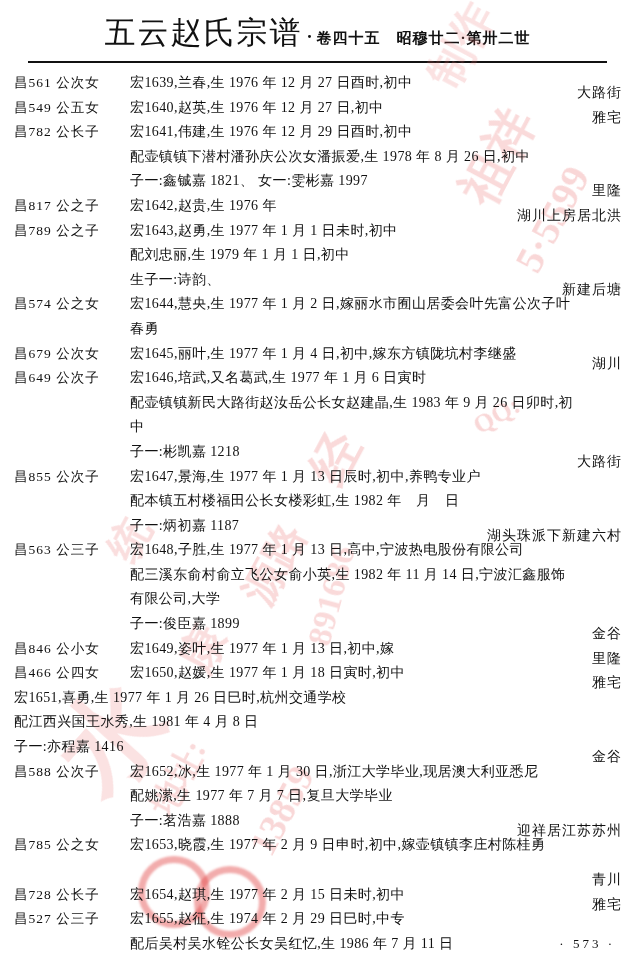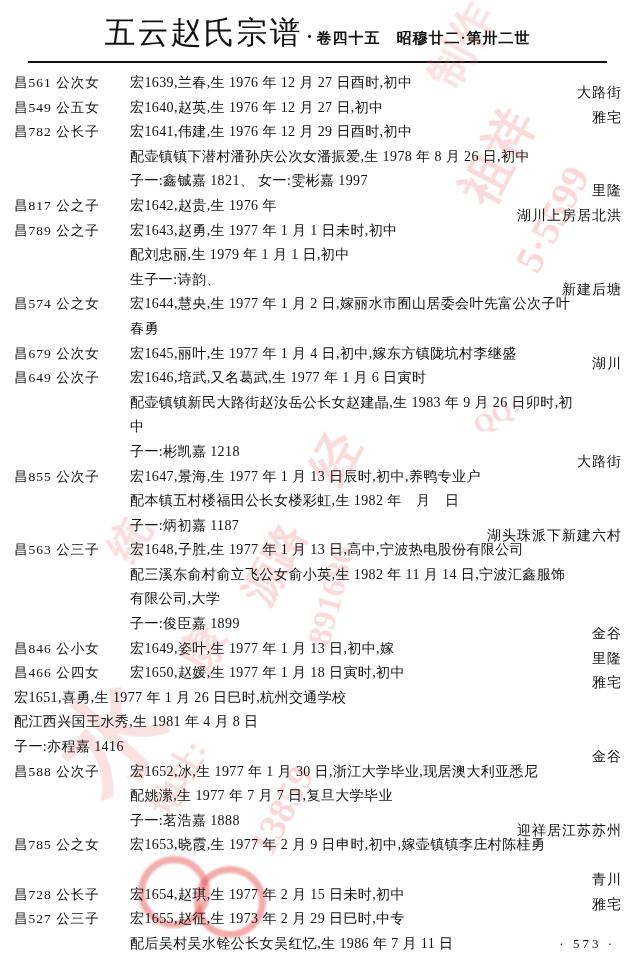--- a/index.html
+++ b/index.html
@@ -181,21 +181,21 @@
       </div>
       <div class="entry">
         <div class="entry-id">昌728 公长子</div>
         <div class="entry-lines">
           <div class="line"><span class="line-text">宏1654,赵琪,生 1977 年 2 月 15 日未时,初中</span><span class="line-right">雅宅</span></div>
         </div>
       </div>
       <div class="entry">
         <div class="entry-id">昌527 公三子</div>
         <div class="entry-lines">
-          <div class="line"><span class="line-text">宏1655,赵征,生 1973 年 2 月 29 日巳时,中专</span></div>
+          <div class="line"><span class="line-text">宏1655,赵征,生 1974 年 2 月 29 日巳时,中专</span></div>
           <div class="line"><span class="line-text">配后吴村吴水铨公长女吴红忆,生 1986 年 7 月 11 日</span></div>
         </div>
       </div>
     </div>
 
   <div class="footer">· 573 ·</div>
 
 </div>
 
 </body></html>

